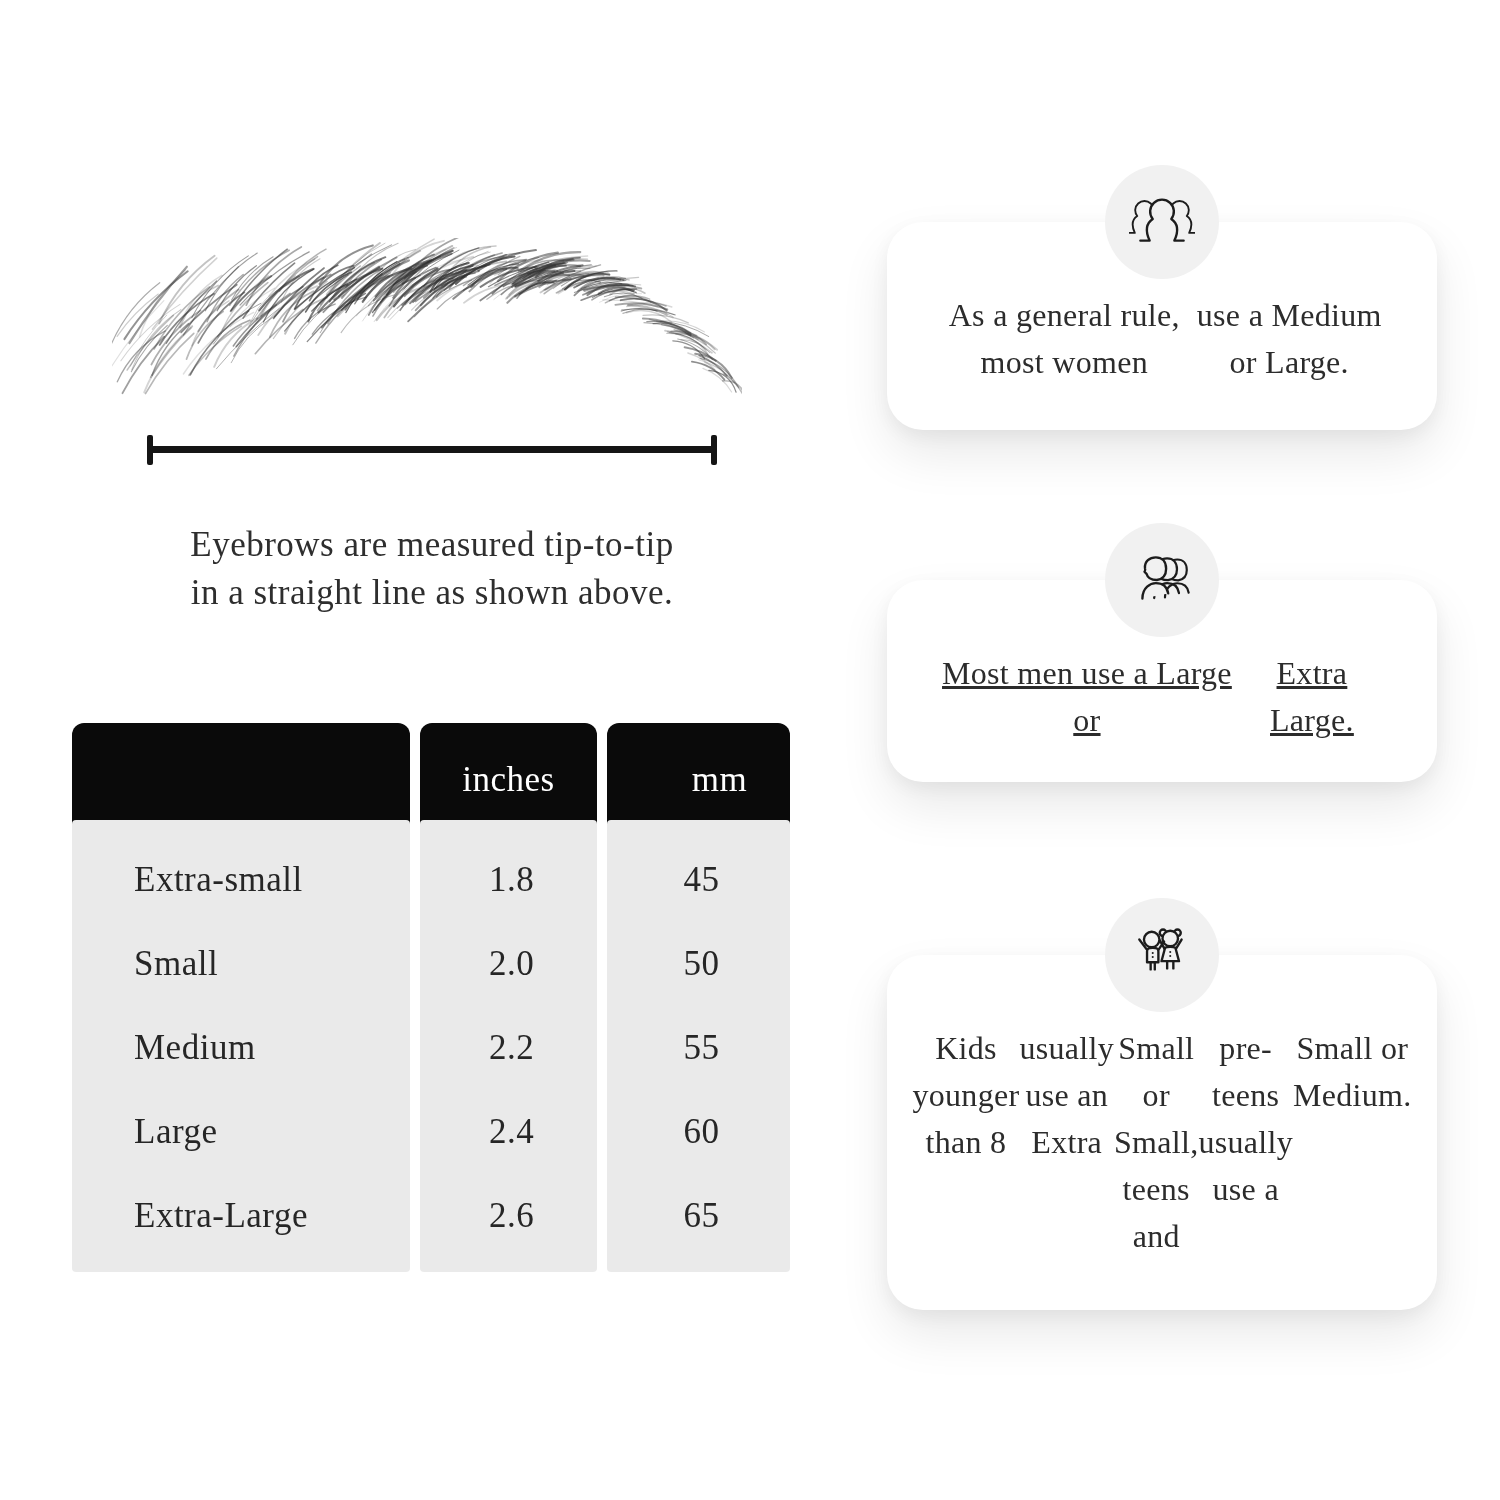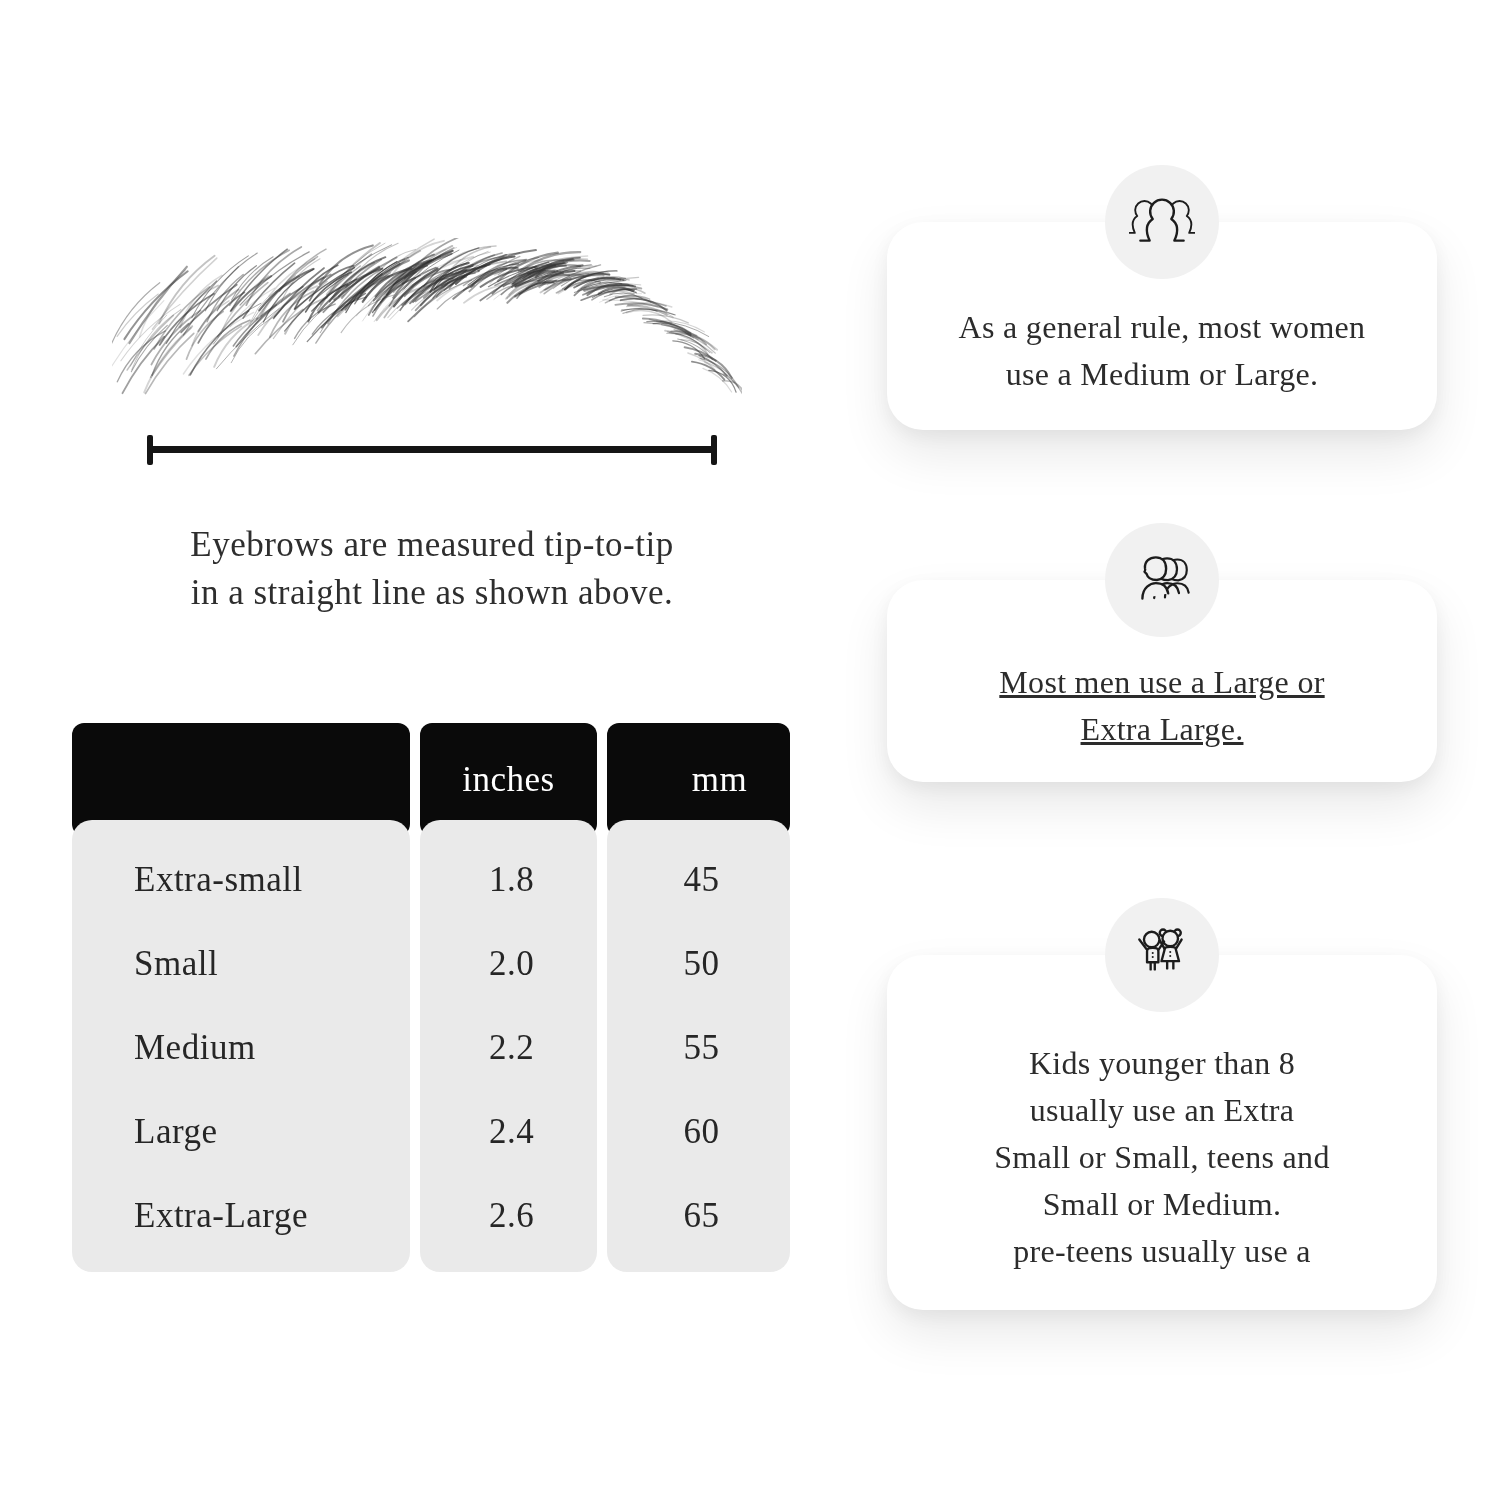--- a/index.html
+++ b/index.html
@@ -27,32 +27,32 @@
     font-size:35px;line-height:48px;letter-spacing:.5px;color:var(--text);}
 
   .size-table{position:absolute;left:72px;top:723px;width:718px;height:550px;}
   .th{position:absolute;top:0;height:113px;background:var(--table_header_bg);
     border-radius:12px;color:var(--table_header_text);display:flex;align-items:center;
     justify-content:center;font-size:35px;letter-spacing:.5px;}
   .th-name{left:0;width:338px;}
   .th-inches{left:348px;width:177px;}
   .th-mm{left:535px;width:183px;padding-left:42px;}
   .tcol{position:absolute;top:97px;height:452px;background:var(--table_body_bg);
-    border-radius:20px;padding-top:18px;}
+    border-radius:4px;padding-top:18px;}
   .col-name{left:0;width:338px;}
   .col-inches{left:348px;width:177px;}
   .col-mm{left:535px;width:183px;}
   .cell{height:84px;display:flex;align-items:center;justify-content:center;
     font-size:35px;letter-spacing:.5px;color:#262626;padding-left:6px;}
   .col-name .cell{justify-content:flex-start;padding-left:62px;}
 
   
   .card{position:absolute;left:887px;width:550px;background:var(--card_bg);
     border-radius:36px;box-shadow:0 24px 50px rgba(0,0,0,.09),0 6px 18px rgba(0,0,0,.05);
-    display:flex;flex-direction:column;justify-content:center;text-align:center;
+    display:flex;flex-direction:row;justify-content:center;text-align:center;
     padding:70px 50px 20px;font-size:32px;line-height:47px;letter-spacing:.3px;color:#2c2c2c;}
   .card-women{top:222px;height:208px;}
   .card-men{top:580px;height:202px;text-decoration:underline;}
   .card-kids{top:955px;height:355px;}
   .icon-circle{position:absolute;top:-57px;left:50%;transform:translateX(-50%);
     width:114px;height:114px;border-radius:50%;background:var(--icon_circle_bg);
     display:flex;align-items:center;justify-content:center;}
   .icon{width:66px;height:66px;}
   .icon path,.icon circle{stroke:var(--icon_stroke);stroke-width:2.3;fill:none;
     stroke-linecap:round;stroke-linejoin:round;}
@@ -493,17 +493,17 @@
 
         <path d="M 21 39 L 21 46"></path>
         <path d="M 25 39 L 25 46"></path>
         <circle class="dot" cx="23" cy="30" r="1"></circle>
         <circle class="dot" cx="23" cy="34" r="1"></circle>
       </svg>
     </div>
     <div>Kids younger than 8</div>
     <div>usually use an Extra</div>
     <div>Small or Small, teens and</div>
+    <div>pre-teens usually use a</div>
     <div>Small or Medium.</div>
-    <div>pre-teens usually use a</div>
   </div>
 
 </div>
 
 </body></html>

